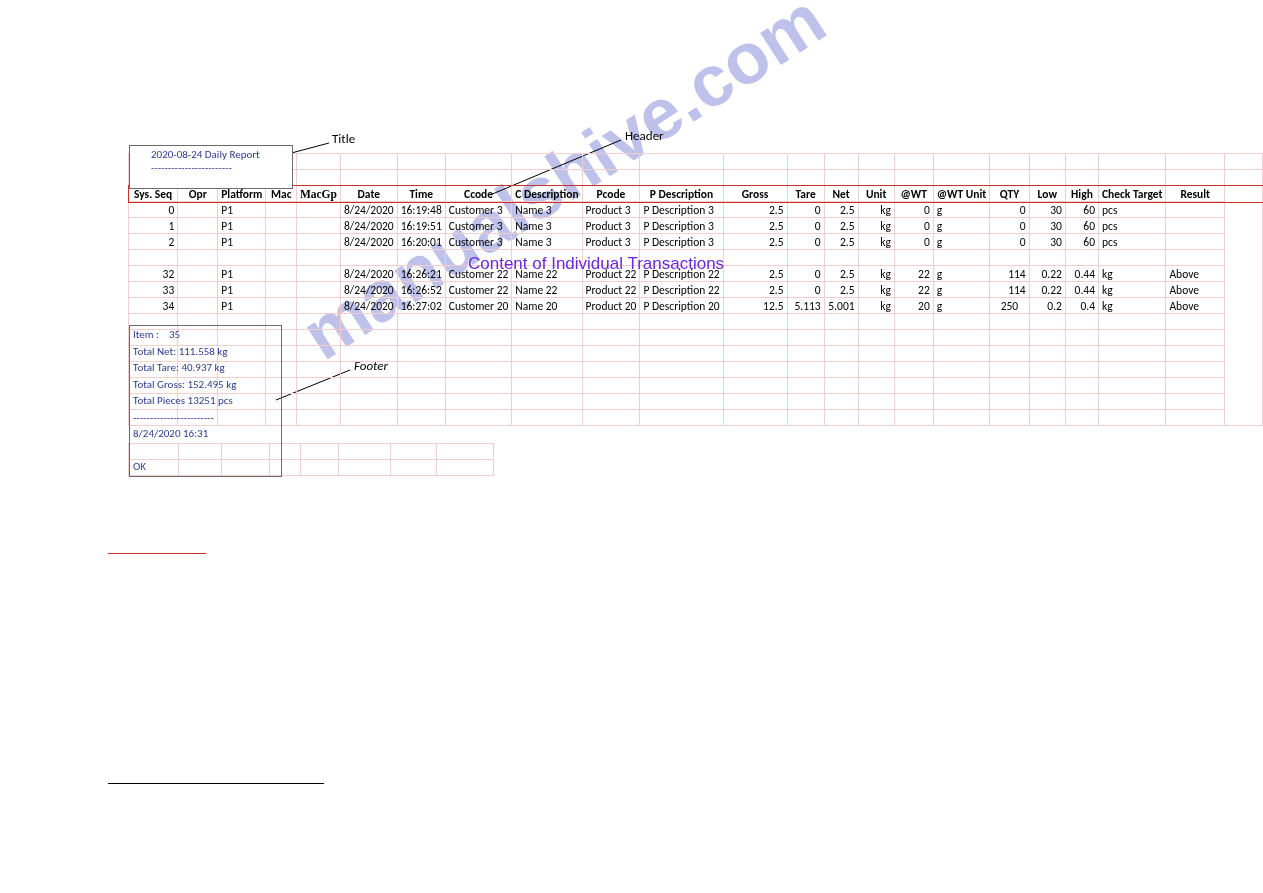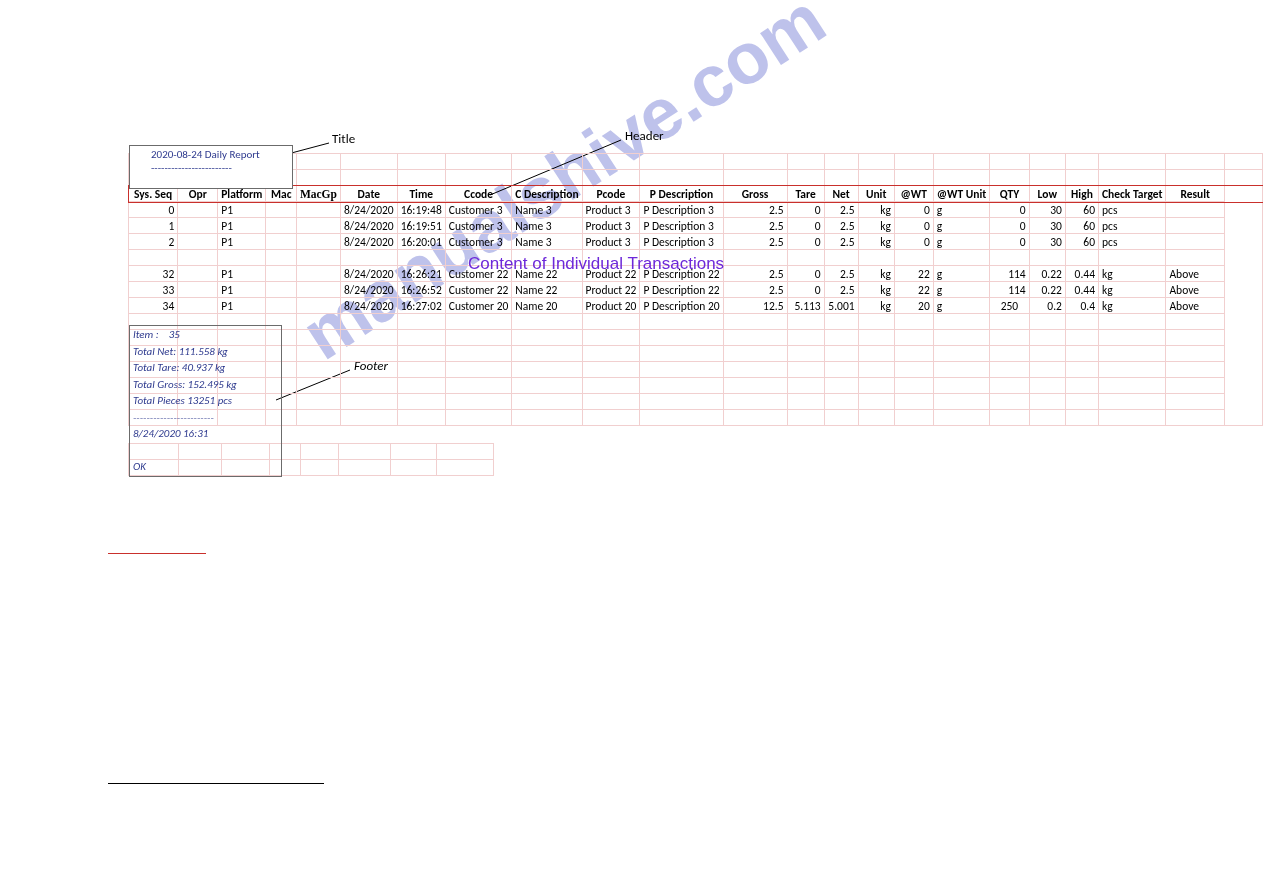--- a/index.html
+++ b/index.html
@@ -105,21 +105,21 @@
     left: 129px;
     top: 325px;
     width: 145px;
     border: 1px solid #6b6b6b;
     background: transparent;
     color: #2f3b8f;
     font-size: 11px;
     line-height: 16.5px;
     padding: 1px 3px;
   }
-  .footer-box div { white-space: nowrap; font-style: italic; }
+  .footer-box div { white-space: nowrap; }
 
   
   .label {
     position: absolute;
     color: #000;
     font-size: 13px;
   }
   .lbl-title  { left: 332px; top: 131px; }
   .lbl-header { left: 625px; top: 128px; }
   .lbl-footer { left: 354px; top: 358px; font-style: italic; }

